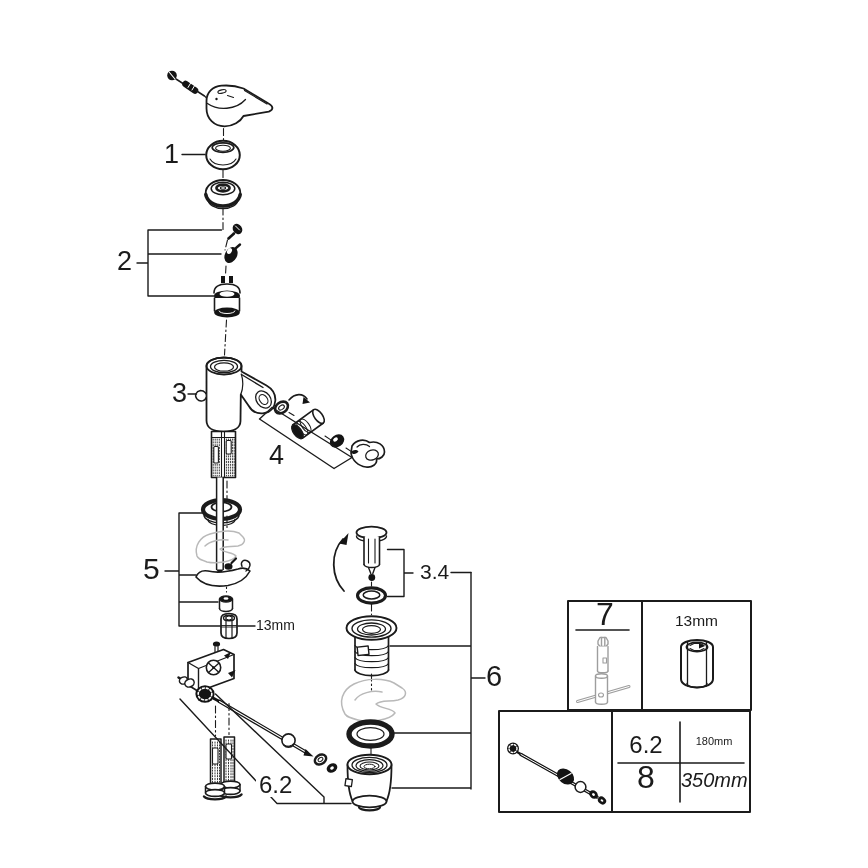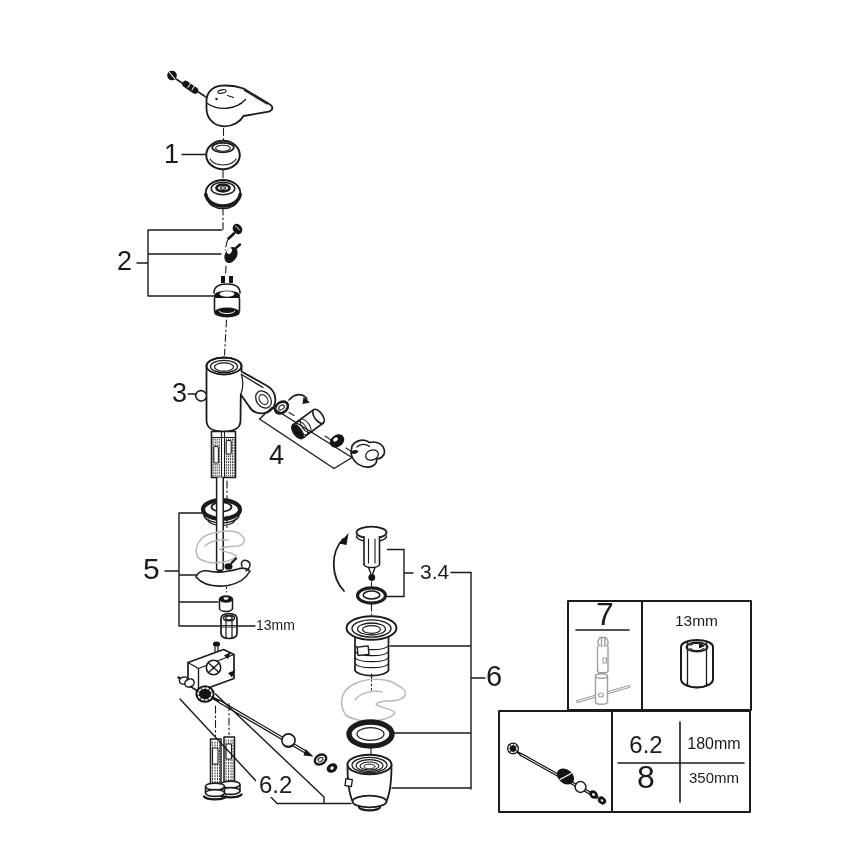--- a/index.html
+++ b/index.html
@@ -367,17 +367,17 @@
 <div class="lbl" style="left:143px;top:554px;font-size:30px;">5</div>
 <div class="lbl" style="left:256px;top:618px;font-size:14px;">13mm</div>
 <div class="lbl" style="left:420px;top:561px;font-size:21px;">3.4</div>
 <div class="lbl" style="left:486px;top:662px;font-size:29px;">6</div>
 <div class="lbl bgw" style="left:256px;top:773px;font-size:24px;">6.2</div>
 
 <div class="lbl ctr" style="left:568px;width:74px;top:598px;font-size:32px;">7</div>
 <div class="lbl ctr" style="left:642px;width:109px;top:613px;font-size:15.5px;">13mm</div>
 
 <div class="lbl ctr" style="left:613px;width:66px;top:733px;font-size:24px;">6.2</div>
-<div class="lbl ctr" style="left:681px;width:66px;top:736px;font-size:16px;">180mm</div>
+<div class="lbl ctr" style="left:681px;width:66px;top:736px;font-size:11px;">180mm</div>
 <div class="lbl ctr" style="left:613px;width:66px;top:761px;font-size:32px;">8</div>
-<div class="lbl ctr" style="left:681px;width:66px;top:770px;font-size:15px;">350mm</div>
+<div class="lbl ctr" style="left:681px;width:66px;top:770px;font-size:20px;font-style:italic;">350mm</div>
 
 </div>
 
 </body></html>

